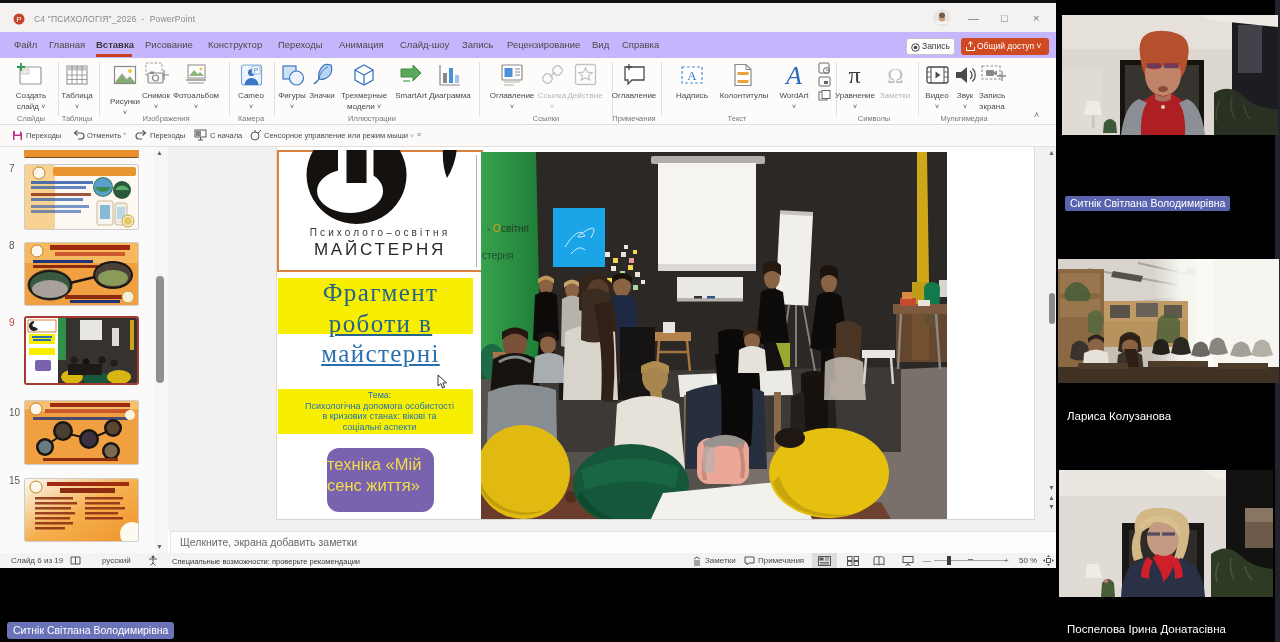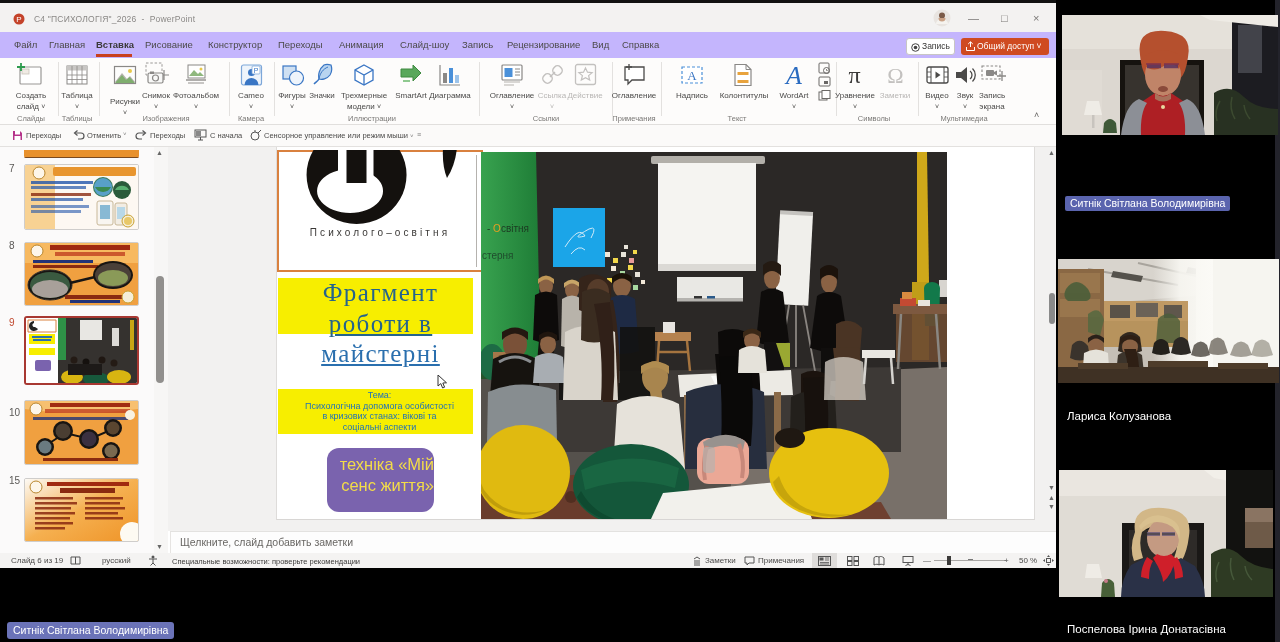--- a/index.html
+++ b/index.html
@@ -286,27 +286,28 @@
       <div id="slide">
         <div class="abs" style="left:0px;top:3px;width:206px;height:122px;background:#fff;border:2.5px solid #d9813f"></div>
         <svg class="abs" style="left:0;top:3px" width="206" height="122" viewBox="276 150 206 122">
           <path fill="#14110e" fill-rule="evenodd" d="M355.5 126 a50 49 0 1 0 0.1 0 z M349 169 a33 22 0 1 0 0.1 0 z"></path>
           <rect x="337" y="148" width="9.5" height="40" fill="#fff"></rect>
           <rect x="364.5" y="148" width="8" height="38" fill="#fff"></rect>
           <rect x="345.5" y="148" width="20" height="35" fill="#14110e"></rect>
           <path d="M442 148 q-1 18 4 30 q8 -12 10 -30 z" fill="#14110e"></path>
         </svg>
         <div class="abs" style="left:3px;top:80px;width:200px;text-align:center;font-size:10px;color:#3a3836;letter-spacing:3.1px">Психолого–освітня</div>
+        <div class="abs" style="left:3px;top:93px;width:200px;text-align:center;font-size:17px;color:#2b2927;letter-spacing:2.8px">МАЙСТЕРНЯ</div>
         <div class="abs" style="left:199px;top:8px;width:1px;height:112px;background:#b5b2ae"></div>
         <div class="abs" style="left:1px;top:131px;width:195px;height:56px;background:#f7ee00"></div>
         <div class="abs" style="left:1px;top:242px;width:195px;height:45px;background:#f7ee00"></div>
         <div class="abs" style="left:5px;top:243px;width:195px;text-align:center;font-size:9px;line-height:10.6px;color:#1f71b8">Тема:<br>Психологічна допомога особистості<br>в кризових станах: вікові та<br>соціальні аспекти</div>
         <div class="abs" style="left:6px;top:131px;width:195px;text-align:center;font-family:'Liberation Serif',serif;font-size:25px;line-height:30.5px;letter-spacing:1.4px;color:#25648c">Фрагмент<br><span style="text-decoration:underline">роботи в</span><br><span style="text-decoration:underline;color:#2a6fae">майстерні</span></div>
         <div class="abs" style="left:50px;top:301px;width:107px;height:64px;background:#7a63ae;border-radius:12px"></div>
-        <div class="abs" style="left:50px;top:307px;width:107px;text-align:right;font-size:16.5px;line-height:21px;color:#f3dc48">техніка «Мій<br>сенс життя»</div>
+        <div class="abs" style="left:50px;top:307px;width:107px;text-align:left;font-size:16.5px;line-height:21px;color:#f3dc48">техніка «Мій<br>сенс життя»</div>
         <svg class="abs" style="left:160px;top:228px" width="12" height="15" viewBox="0 0 12 15">
             <path d="M1 0 L1 11 L3.8 8.6 L5.6 13 L7.6 12.2 L5.8 8 L9.5 7.8 z" fill="#fff" stroke="#333" stroke-width="1"></path>
           </svg>
         <svg class="abs" style="left:204px;top:5px" width="466" height="367" viewBox="0 0 466 367" id="photo">
           <rect width="466" height="367" fill="#2b2826"></rect>
           <defs>
             <linearGradient id="gw" x1="0" y1="0" x2="1" y2="0">
                 <stop offset="0" stop-color="#38a24f"></stop>
                 <stop offset="1" stop-color="#1e7c36"></stop>
               </linearGradient>
@@ -614,21 +615,21 @@
           </g>
           <circle cx="107" cy="55" r="12" fill="#fdfaf2"></circle>
         </svg></div>
         <div class="abs" style="left:154px;top:0;width:14px;height:406px;background:#f7f6f5"></div>
         <div class="abs" style="left:156px;top:2px;font-size:7px;color:#666">▲</div>
         <div class="abs" style="left:156px;top:129px;width:8px;height:107px;background:#918f8d;border-radius:4px"></div>
       </div>
     </div>
     <div id="notesbar">
       <div class="abs" style="left:0;top:0;width:1px;height:22px;background:#e6e4e2"></div>
-      <div class="abs" style="left:10px;top:4px;font-size:10.5px;color:#696764">Щелкните, слайд добавить заметки</div>
+      <div class="abs" style="left:10px;top:4px;font-size:10.5px;color:#696764">Щелкните, экрана добавить заметки</div>
       <div class="abs" style="left:-14px;top:11px;font-size:7px;color:#666">▼</div>
     </div>
     <div id="statusbar">
       <span style="left:11px">Слайд 6 из 19</span>
       <svg class="icon" style="left:70px;top:3px" width="11" height="9" viewBox="0 0 11 9">
           <path d="M1 1 h9 v7 h-9 z M5.5 1 v7" fill="none" stroke="#555" stroke-width="1"></path>
         </svg>
       <span style="left:102px">русский</span>
       <svg class="icon" style="left:148px;top:2px" width="10" height="11" viewBox="0 0 10 11">
           <circle cx="5" cy="2" r="1.5" fill="#555"></circle>

